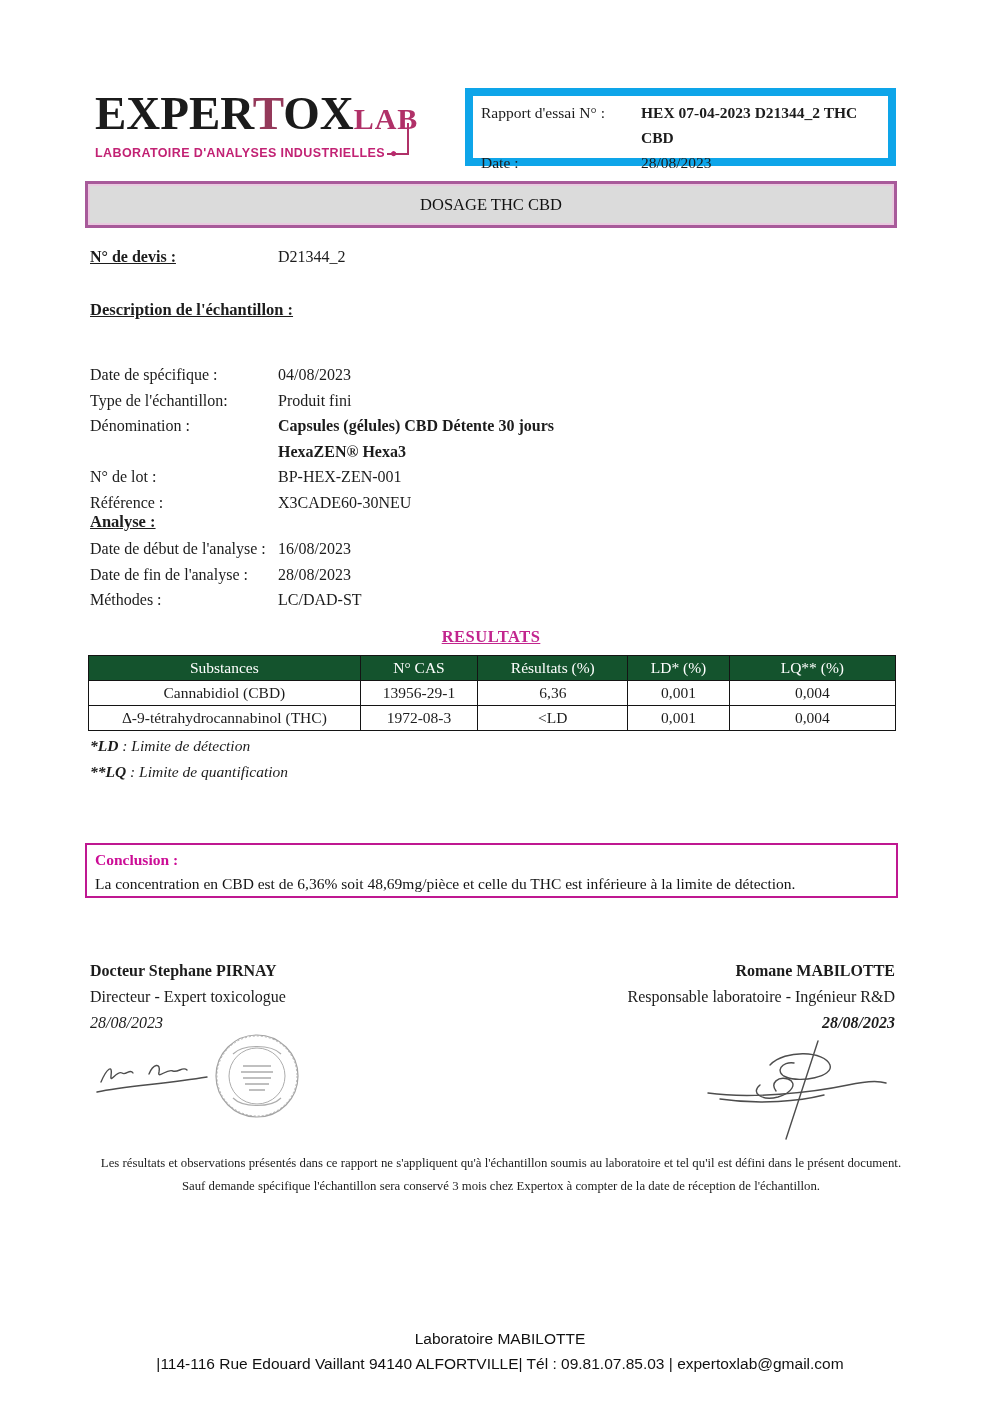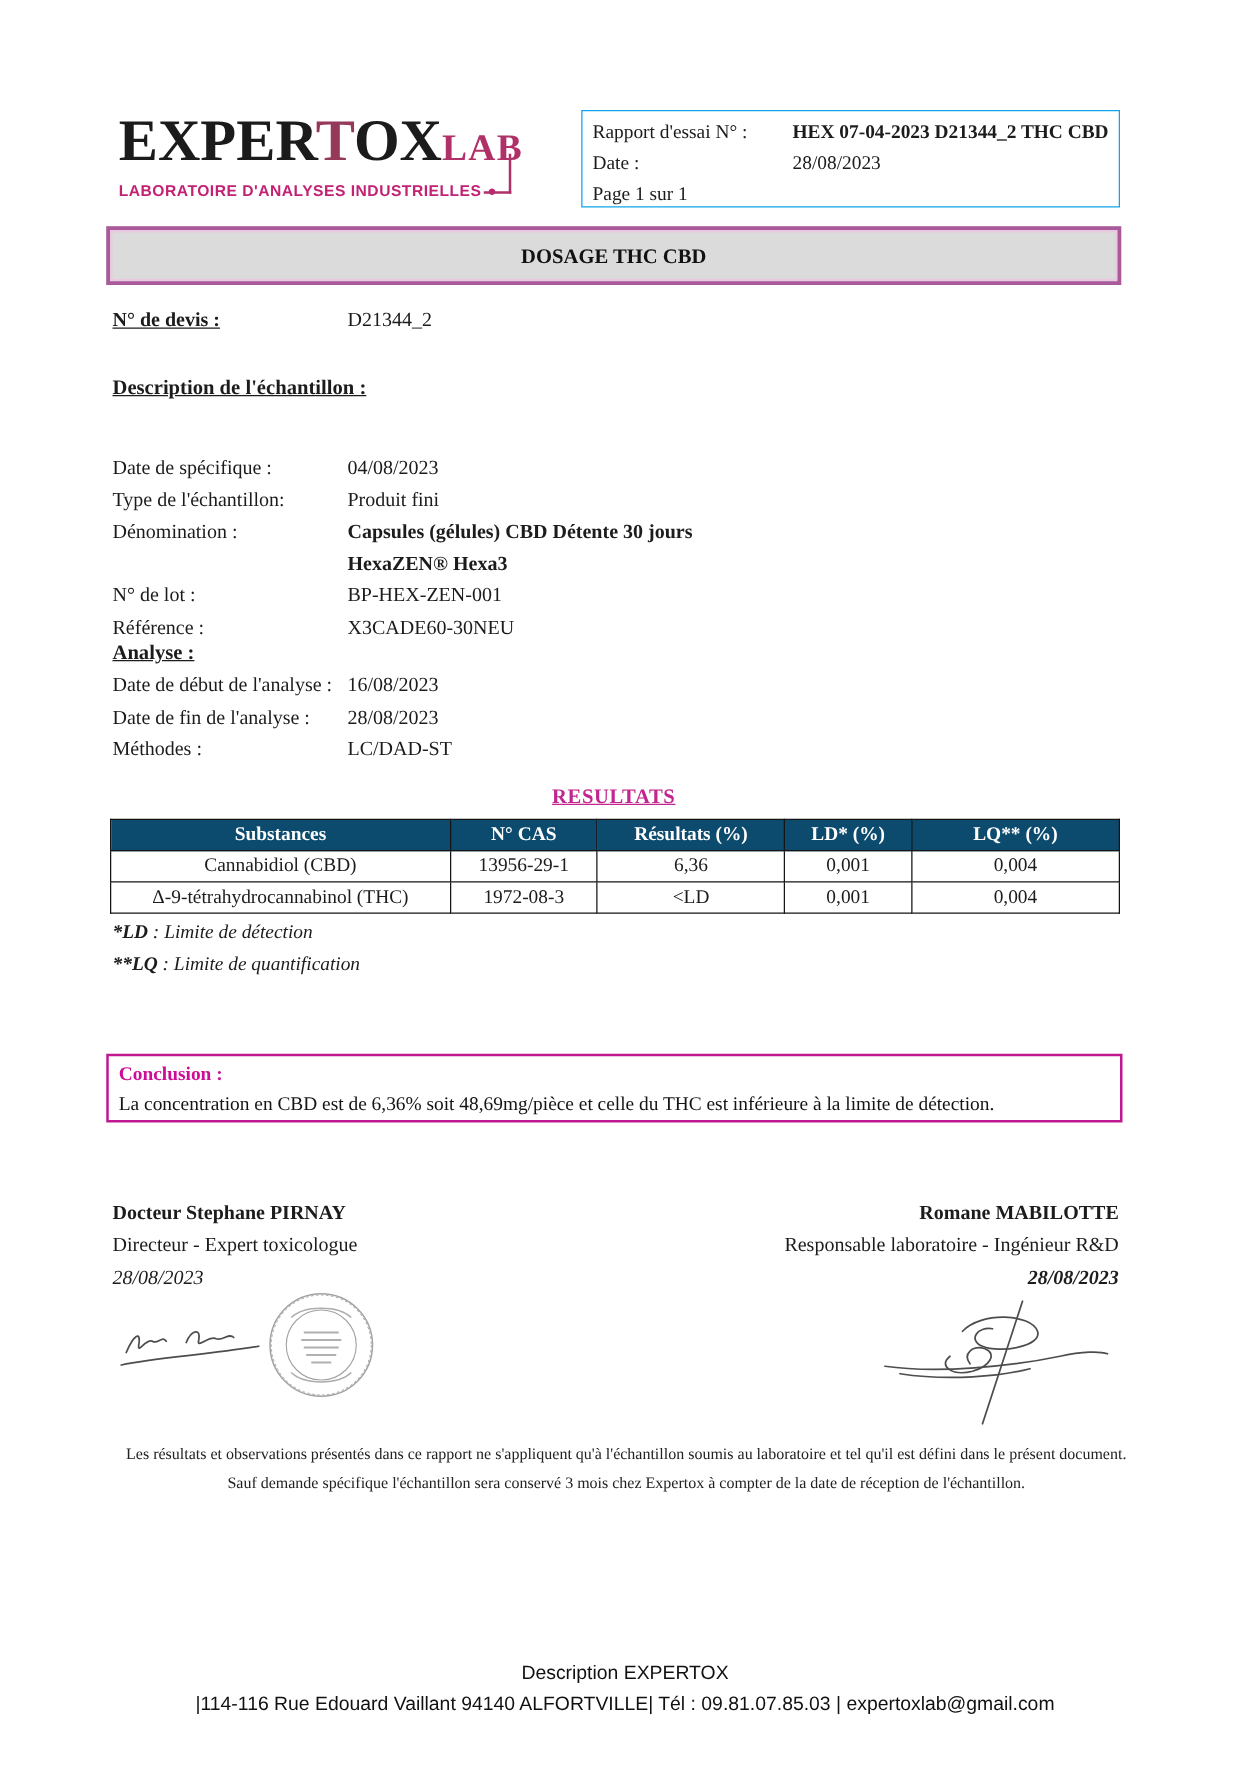--- a/index.html
+++ b/index.html
@@ -39,40 +39,40 @@
     height: 32px;
     border-right: 2px solid #b03168;
     border-bottom: 2px solid #b03168;
   }
 
   
   .report-box {
     position: absolute;
     left: 465px; top: 88px;
     width: 431px; height: 78px;
-    border: 1px solid #0ea5e9;
+    border: 8px solid #0ea5e9;
     padding: 4px 8px 2px 8px;
     font-size: 15.5px;
   }
   .rb-row { display: flex; line-height: 25px; }
   .rb-label { width: 160px; flex: 0 0 160px; }
   .rb-value { font-weight: bold; }
   .rb-value.normal { font-weight: normal; }
 
   
   .title-banner {
     position: absolute;
     left: 85px; top: 181px;
     width: 812px; height: 47px;
     background: #dbdbdb;
     border: 3px solid #a85a9a;
     box-shadow: inset 0 0 0 2px #e9c9df;
     text-align: center;
     line-height: 41px;
-    font-weight: bold;
+    font-weight: normal;
     font-size: 16.5px;
     color: #111;
   }
 
   
   .devis-row { position: absolute; left: 90px; top: 248px; display: flex; font-size: 16px; }
   .devis-label { font-weight: bold; text-decoration: underline; width: 188px; flex: 0 0 188px; }
 
   
   .section-heading {
@@ -109,23 +109,23 @@
     border-collapse: collapse;
     font-size: 15.5px;
   }
   .results-table th, .results-table td {
     border: 1.6px solid #141414;
     text-align: center;
     height: 25px;
     padding: 0 4px;
   }
   .results-table th {
-    background: #0c4a6e;
+    background: #14532d;
     color: #ffffff;
-    font-weight: bold;
+    font-weight: normal;
     text-align: center;
   }
   .results-table td:nth-child(3) { font-weight: normal; }
   .col-substances { width: 33.5%; }
   .col-cas { width: 14.5%; }
   .col-result { width: 18.5%; }
   .col-ld { width: 12.5%; }
   .col-lq { width: 20.5%; }
 
   .footnotes { position: absolute; left: 90px; top: 733px; font-size: 15.5px; font-style: italic; }
@@ -350,17 +350,17 @@
       <path d="M70 50 C 60 58, 72 66, 88 62 C 102 58, 108 48, 98 44 C 88 41, 80 48, 86 56"></path>
       <path d="M128 6 L 96 104"></path>
       <path d="M18 58 C 60 64, 120 58, 158 50 C 176 46, 190 46, 196 48"></path>
       <path d="M30 64 C 70 70, 110 66, 134 60"></path>
     </g>
   </svg>
 
   <div class="disclaimer">Les résultats et observations présentés dans ce rapport ne s'appliquent qu'à l'échantillon soumis au laboratoire et tel qu'il est défini dans le présent document. Sauf demande spécifique l'échantillon sera conservé 3 mois chez Expertox à compter de la date de réception de l'échantillon.</div>
 
   <div class="footer">
-    <div class="footer-line1">Description EXPERTOX</div>
+    <div class="footer-line1">Laboratoire MABILOTTE</div>
     <div class="footer-line2">|114-116 Rue Edouard Vaillant 94140 ALFORTVILLE| Tél : 09.81.07.85.03 | expertoxlab@gmail.com</div>
   </div>
 
 </div>
 
 </body></html>

